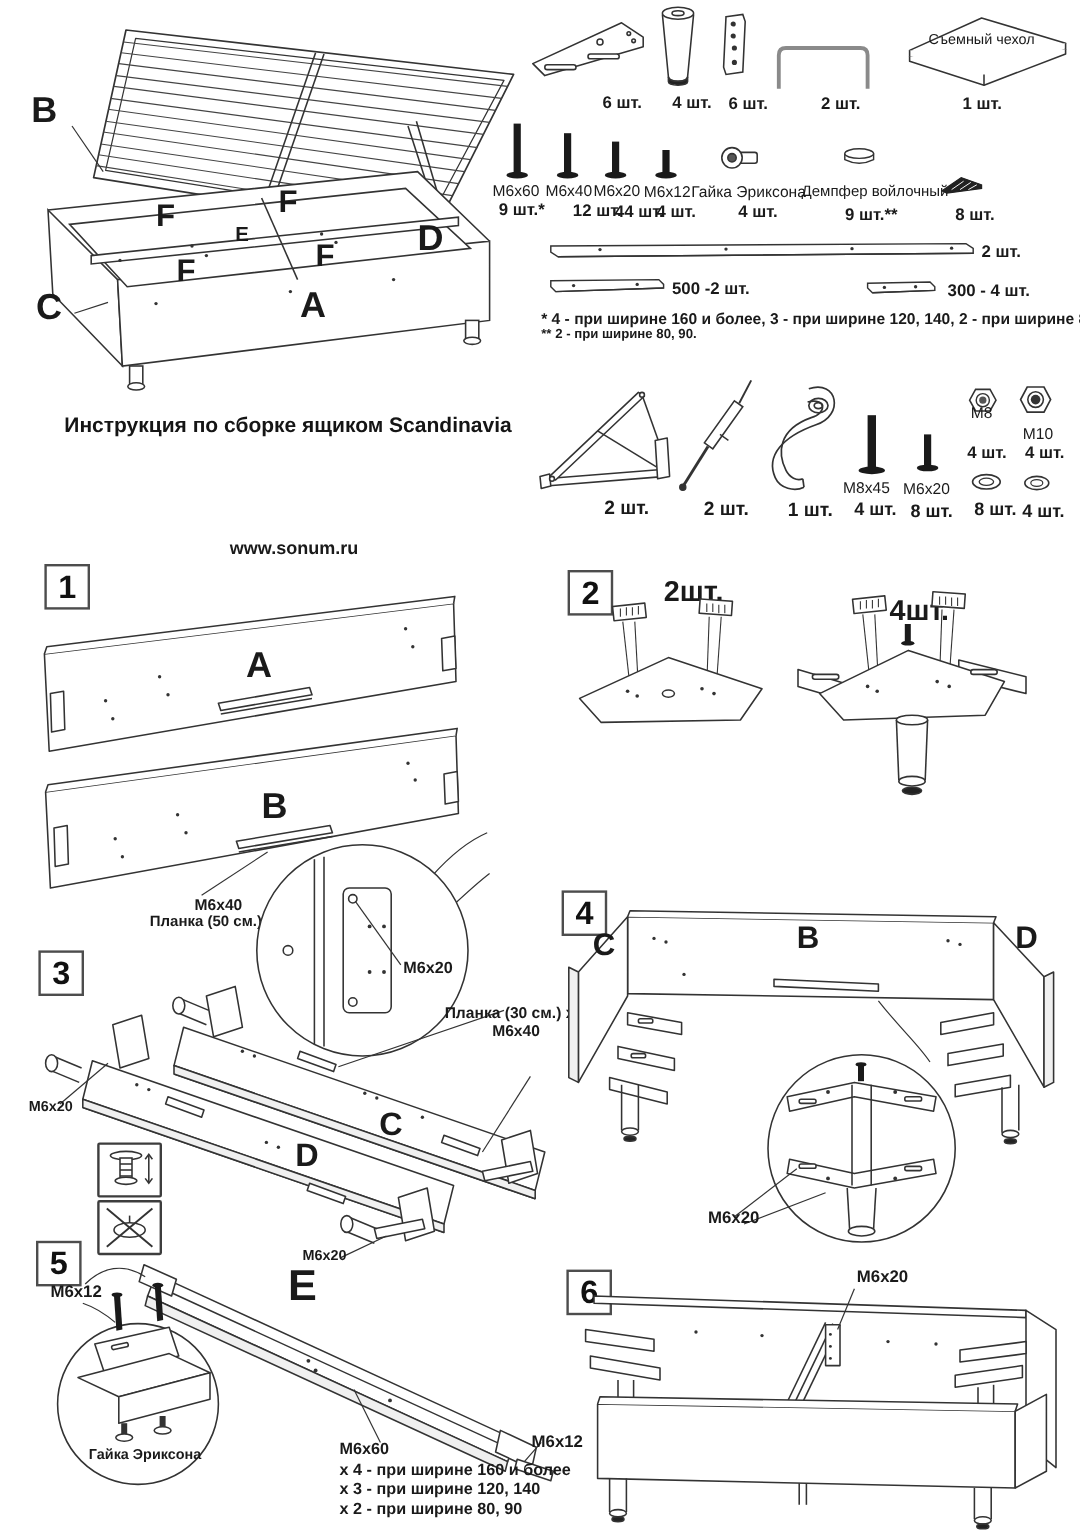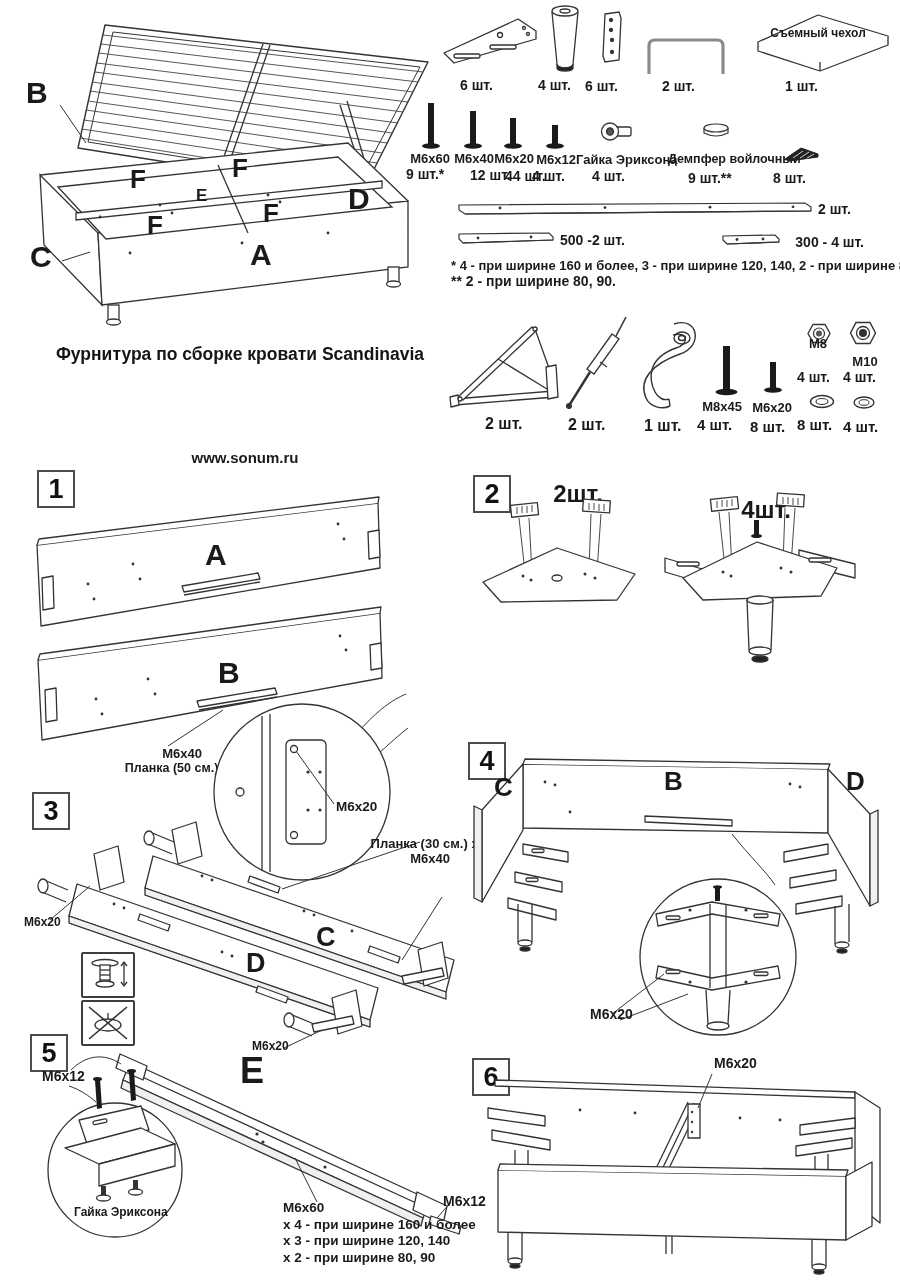--- a/index.html
+++ b/index.html
@@ -1,22 +1,22 @@
 <!DOCTYPE html>
 <html><head>
 <meta charset="utf-8">
 <style>
   * { margin:0; padding:0; box-sizing:border-box; }
   html,body { background:#fff; }
   body { font-family:"Liberation Sans", sans-serif; color:#1a1a1a; }
   #page { position:relative; width:900px; height:1280px; background:#fff; overflow:hidden; }
   .abs { position:absolute; }
   svg { display:block; overflow:visible; }
-  .qty { position:absolute; font-weight:bold; font-size:14px; text-align:left; white-space:nowrap; }
-  .plabel { position:absolute; font-weight:bold; font-size:13px; text-align:center; white-space:nowrap; }
+  .qty { position:absolute; font-weight:bold; font-size:14px; text-align:right; white-space:nowrap; }
+  .plabel { position:absolute; font-weight:normal; font-size:13px; text-align:center; white-space:nowrap; }
   .letter { position:absolute; font-weight:bold; white-space:nowrap; }
   .stepbox { position:absolute; width:38px; height:38px; border:2.5px solid #4d4d4d; background:#fff;
              display:flex; align-items:center; justify-content:center;
              font-size:27px; font-weight:bold; color:#111; }
   .note { position:absolute; font-weight:bold; font-size:13px; line-height:15px; text-align:center; white-space:nowrap; }
   .notel { position:absolute; font-weight:bold; font-size:13.5px; line-height:16.5px; text-align:left; white-space:nowrap; }
   .title-line { position:absolute; width:430px; text-align:center; font-size:17.5px; font-weight:bold; color:#151515; }
   .small-lab { position:absolute; font-weight:bold; font-size:13.5px; white-space:nowrap; }
   .qty-big { position:absolute; font-weight:bold; font-size:24px; text-align:center; white-space:nowrap; }
   .iconbox { position:absolute; width:54px; height:46px; border:2px solid #3d3d3d; background:#fff; border-radius:2px;
@@ -227,24 +227,24 @@
   <svg class="abs" style="left:720px;top:232px" width="62" height="16" viewBox="0 0 62 16">
     <g fill="#fff" stroke="#333" stroke-width="1.2">
       <polygon points="3,4 55,3 59,7 59,10 7,12 3,8"></polygon>
         <line x1="7" y1="12" x2="59" y2="10"></line>
     </g>
     <g fill="#333">
         <circle cx="17" cy="7.5" r="1.4"></circle>
         <circle cx="43" cy="7" r="1.4"></circle>
       </g>
   </svg>
-  <div class="qty" style="left:784px;top:234px;width:80px;text-align:right">300 - 4 шт.</div>
+  <div class="qty" style="left:784px;top:234px;width:80px;text-align:center">300 - 4 шт.</div>
 
   <div class="small-lab" style="left:451px;top:258px;font-size:13px">*  4 - при ширине 160 и более, 3 - при ширине 120, 140, 2 - при ширине 80, 90</div>
-  <div class="small-lab" style="left:451px;top:273px;font-size:14px">** 2 - при ширине 80, 90.</div>
+  <div class="small-lab" style="left:451px;top:273px;font-size:11px">** 2 - при ширине 80, 90.</div>
 
 
   <svg class="abs" style="left:450px;top:313px" width="112" height="98" viewBox="0 0 112 98">
     <g fill="#fff" stroke="#333" stroke-width="1.3" stroke-linejoin="round">
       <polygon points="4,86 104,78 105,84 5,92"></polygon>
       <polygon points="8,84 82,14 87,17 13,87"></polygon>
       <line x1="85" y1="16" x2="100" y2="58"></line>
       <line x1="48" y1="46" x2="97" y2="76"></line>
       <polygon points="96,54 106,52 108,84 98,86"></polygon>
       <polygon points="0,84 8,82 9,92 1,94"></polygon>
@@ -311,21 +311,21 @@
     <ellipse cx="13" cy="7.5" rx="6" ry="3" fill="#fff" stroke="#333" stroke-width="1.1"></ellipse>
   </svg>
   <div class="qty" style="left:797px;top:416px;width:50px;font-size:15px">8 шт.</div>
 
   <svg class="abs" style="left:853px;top:396px" width="22" height="13" viewBox="0 0 22 13">
     <ellipse cx="11" cy="6.5" rx="10" ry="5.5" fill="#fff" stroke="#333" stroke-width="1.3"></ellipse>
     <ellipse cx="11" cy="6.5" rx="5" ry="2.8" fill="#fff" stroke="#333" stroke-width="1"></ellipse>
   </svg>
   <div class="qty" style="left:843px;top:418px;width:44px;font-size:15px">4 шт.</div>
 
-  <div class="title-line" style="left:25px;top:344px">Фурнитура по сборке кровати Scandinavia</div>
+  <div class="title-line" style="left:25px;top:344px">Инструкция по сборке ящиком Scandinavia</div>
   <div class="abs" style="left:160px;top:449px;width:170px;text-align:center;font-size:15px;font-weight:bold">www.sonum.ru</div>
 
   <div class="stepbox" style="left:37px;top:470px">1</div>
   <svg class="abs" style="left:28px;top:488px" width="430" height="285" viewBox="0 0 430 285">
     <g fill="#fff" stroke="#333" stroke-width="1.3" stroke-linejoin="round">
 
       <polygon points="9,57 350,15 352,80 13,138"></polygon>
       <polyline points="9,57 11,51 351,9 350,15"></polyline>
       <polygon points="14,90 25,88 26,120 15,122"></polygon>
       <polygon points="340,44 351,42 352,69 341,71"></polygon>

